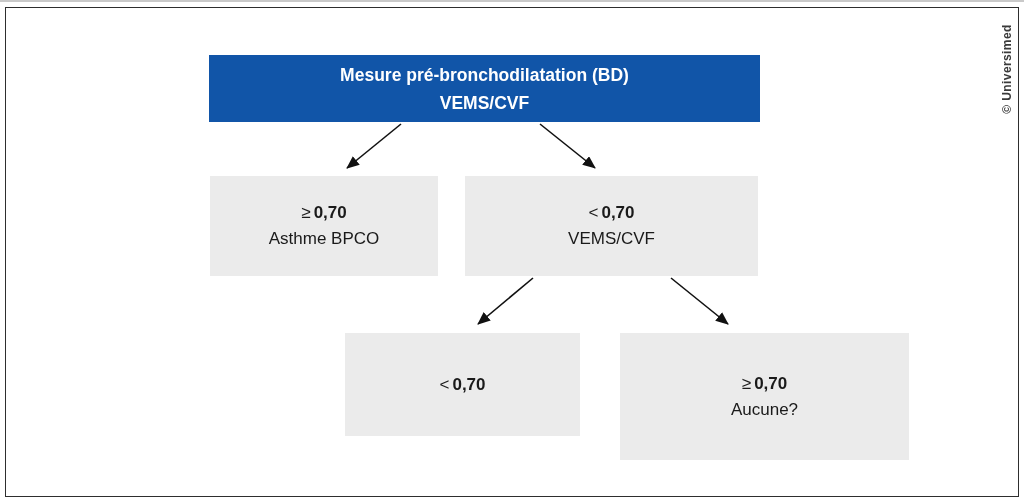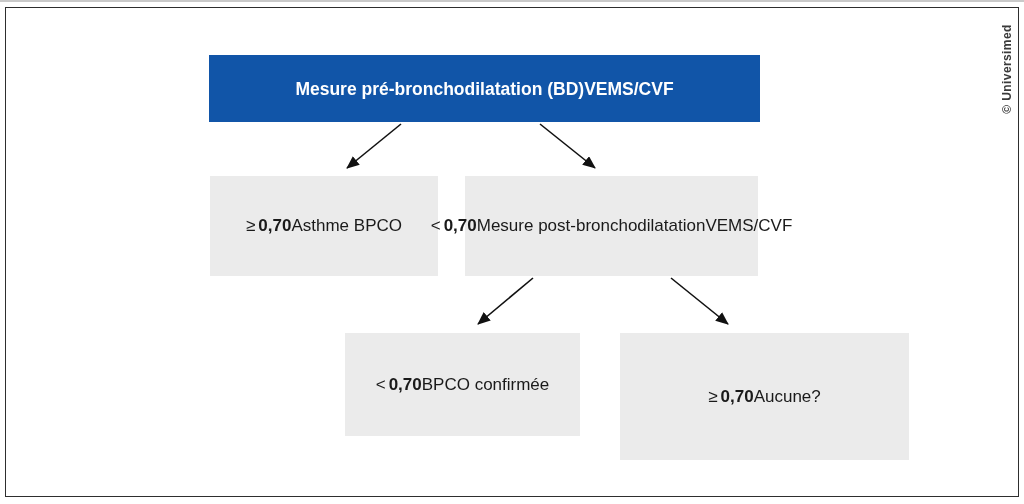--- a/index.html
+++ b/index.html
@@ -46,21 +46,21 @@
   .arrows {
     position: absolute;
     left: 0; top: 0;
     width: 1024px; height: 504px;
     pointer-events: none;
   }
   .node {
     position: absolute;
     box-sizing: border-box;
     display: flex;
-    flex-direction: row;
+    flex-direction: column;
     justify-content: center;
     align-items: center;
     text-align: center;
     font-size: 17px;
     color: #1a1a1a;
   }
   .node .line { line-height: 26px; white-space: nowrap; }
   .node-root {
     left: 209px; top: 55px;
     width: 551px; height: 67px;
@@ -108,29 +108,27 @@
     <div class="line value-line">
       <span class="cmp">≥</span><span class="num">0,70</span>
     </div>
     <div class="line">Asthme BPCO</div>
   </div>
 
   <div class="node node-gray node-post-bd">
     <div class="line value-line">
       <span class="cmp">&lt;</span><span class="num">0,70</span>
     </div>
-    <div class="line">Mesure post-bronchodilatation</div>
     <div class="line">VEMS/CVF</div>
   </div>
 
   <div class="node node-gray node-confirmed">
     <div class="line value-line">
       <span class="cmp">&lt;</span><span class="num">0,70</span>
     </div>
-    <div class="line">BPCO confirmée</div>
   </div>
 
   <div class="node node-gray node-asthma">
     <div class="line value-line">
       <span class="cmp">≥</span><span class="num">0,70</span>
     </div>
     <div class="line">Aucune?</div>
   </div>
 
 </div>

